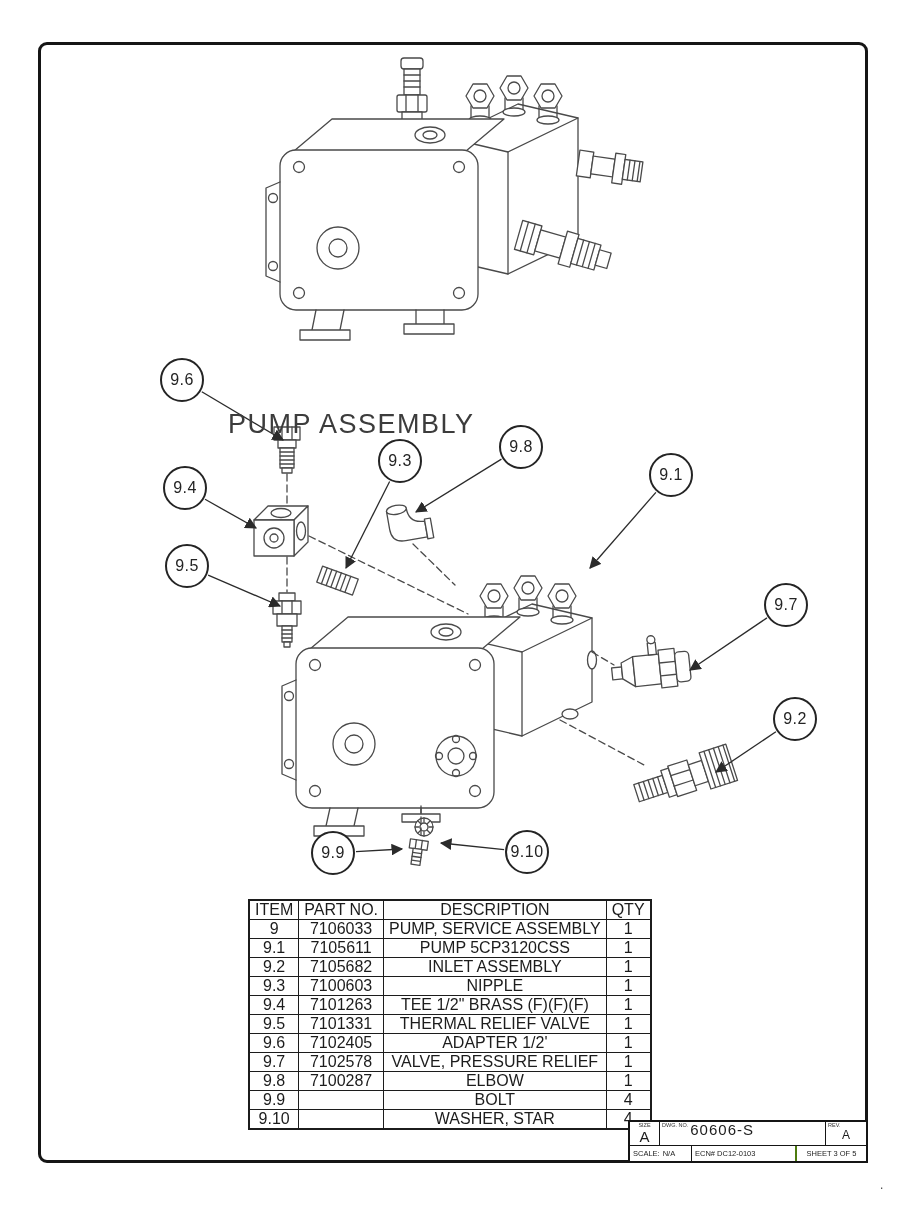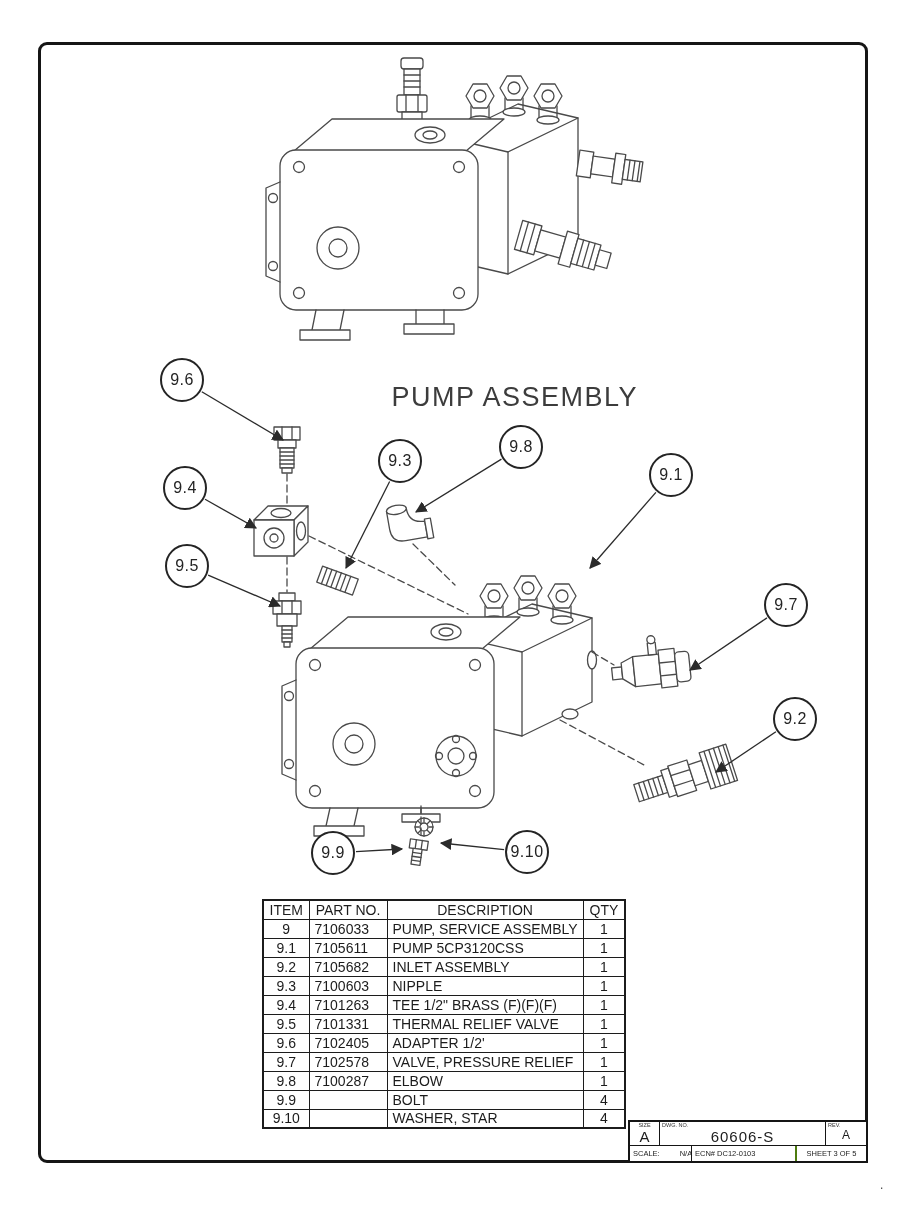--- a/index.html
+++ b/index.html
@@ -8,44 +8,44 @@
   .page { position:relative; width:906px; height:1208px; background:#fff; overflow:hidden; }
   .frame { position:absolute; left:38px; top:42px; width:830px; height:1121px;
            border:3px solid #151515; border-radius:9px; background:#fff; }
   #drawing-svg, #leader-svg { position:absolute; left:0; top:0; pointer-events:none; }
   #leader-svg line { stroke:#2b2b2b; stroke-width:1.3; }
 
   .balloon { position:absolute; width:44px; height:44px; border:2px solid #242424; border-radius:50%;
              background:#fff; display:flex; align-items:center; justify-content:center;
              font-size:16px; color:#242424; letter-spacing:.5px; }
 
-  .title-text { position:absolute; left:228px; top:325px; width:410px; text-align:right;
+  .title-text { position:absolute; left:228px; top:352px; width:410px; text-align:left;
                 color:#3c3c3c; font-size:27px; line-height:1.08; letter-spacing:1.5px; white-space:pre; }
 
-  .parts-table { position:absolute; left:262px; top:899px; border-collapse:collapse;
-                 font-size:14px; background:#fff; table-layout:fixed; }
+  .parts-table { position:absolute; left:248px; top:899px; border-collapse:collapse;
+                 font-size:16px; background:#fff; table-layout:fixed; }
   .parts-table th, .parts-table td { border:1px solid #1c1c1c; height:19px; padding:0 5px;
                  white-space:nowrap; overflow:hidden; font-weight:400; }
   .parts-table th { text-align:center; }
   .parts-table td:nth-child(1), .parts-table td:nth-child(4) { text-align:center; }
-  .parts-table td:nth-child(2), .parts-table td:nth-child(3) { text-align:left; }
+  .parts-table td:nth-child(2), .parts-table td:nth-child(3) { text-align:center; }
   .parts-table { border:2px solid #1c1c1c; }
 
   .title-block { position:absolute; left:628px; top:1120px; width:240px; height:43px;
                  border:2px solid #151515; background:#fff; display:flex; flex-direction:column; }
   .tb-row1 { display:flex; flex:1; border-bottom:1px solid #151515; }
   .tb-row2 { display:flex; height:15px; font-size:7.5px; align-items:stretch; }
   .tb-label { display:block; font-size:5.5px; color:#333; padding:1px 2px 0 2px; line-height:1; }
   .tb-size { width:30px; border-right:1px solid #151515; display:flex; flex-direction:column; align-items:center; }
   .tb-size-value { font-size:15px; line-height:1.1; }
-  .tb-dwg { flex:1; border-right:1px solid #151515; display:flex; flex-direction:column; }
+  .tb-dwg { flex:1; border-right:1px solid #151515; display:flex; flex-direction:row; }
   .tb-dwg-value { text-align:center; font-size:15px; letter-spacing:1px; line-height:1; }
   .tb-rev { width:40px; display:flex; flex-direction:column; }
   .tb-rev-value { text-align:center; font-size:12px; line-height:1.1; }
-  .tb-scale { width:62px; border-right:1px solid #151515; display:flex; align-items:center; padding:0 3px; gap:20px; }
+  .tb-scale { width:62px; border-right:1px solid #151515; display:flex; align-items:center; padding:0 3px; gap:3px; }
   .tb-ecn { width:105px; border-right:2px solid #4d7c0f; display:flex; align-items:center; padding:0 3px; }
   .tb-sheet { flex:1; display:flex; align-items:center; justify-content:center;text-align:center; }
 
   .artifact-dot { position:absolute; left:880px; top:1178px; font-size:12px; color:#444; }
 </style>
 </head>
 <body>
 
 <div class="page">
   <div class="frame"></div>

